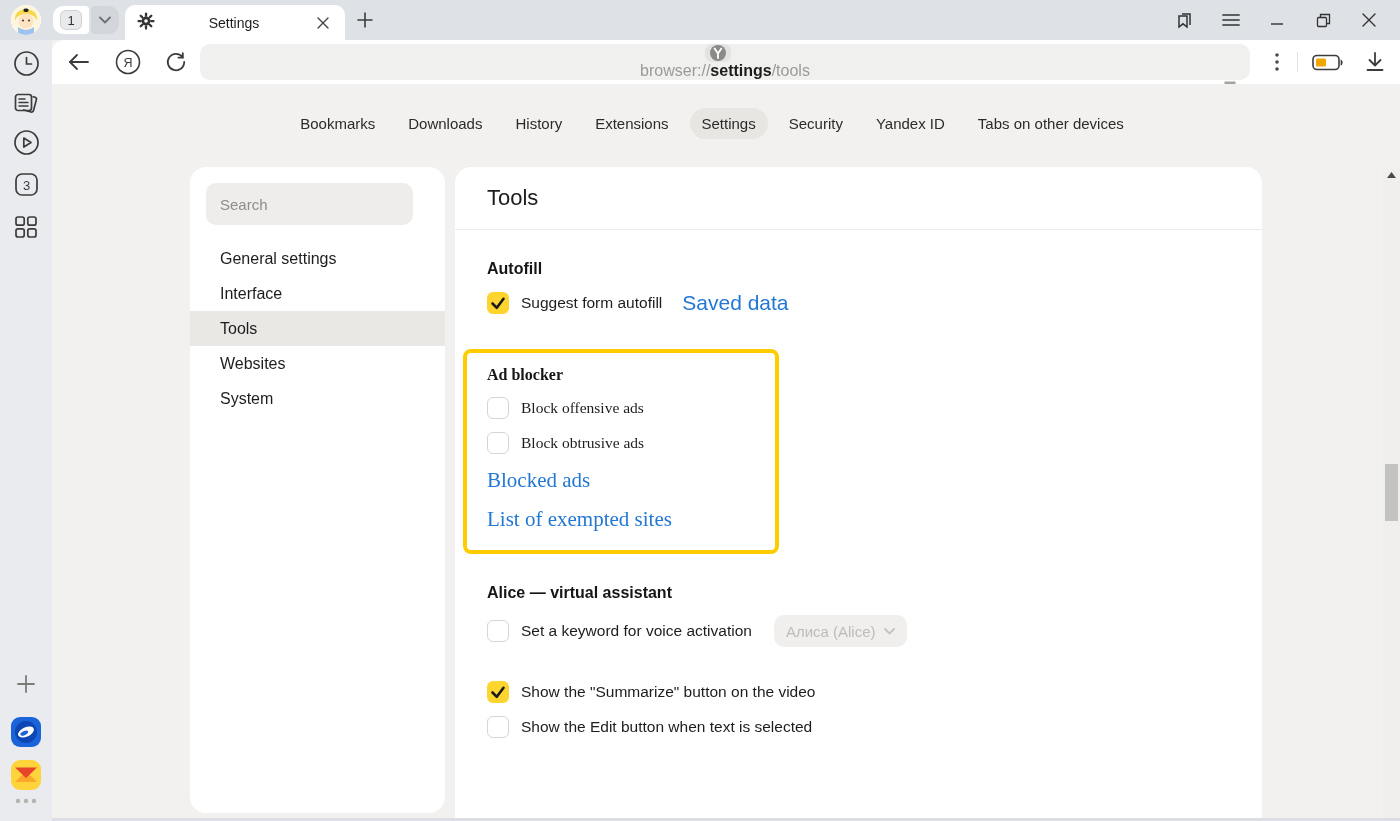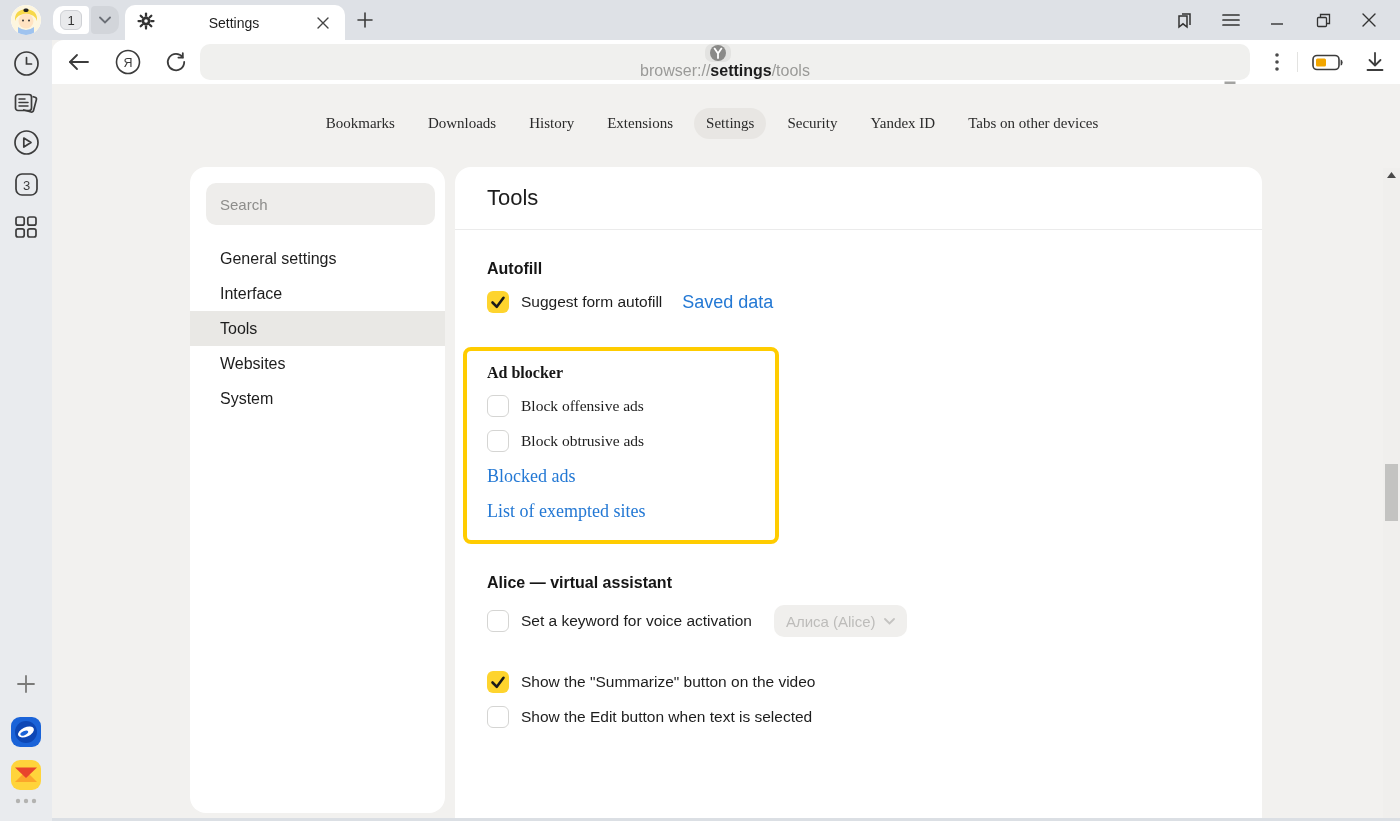--- a/index.html
+++ b/index.html
@@ -30,43 +30,43 @@
   .tb-sep { position:absolute; left:1245px; top:12px; width:1px; height:20px; background:#e3e3e1; }
 
   
   .vside { position:absolute; left:0; top:40px; width:52px; height:781px; background:#e9ebee; }
   .vic { position:absolute; left:0; width:52px; display:flex; align-items:center; justify-content:center; }
 
   
   .page { position:absolute; left:52px; top:84px; width:1348px; height:734px; background:#f2f1ef; }
   .bottom-edge { position:absolute; left:52px; bottom:0; width:1348px; height:3px; background:#dbdfe4; }
 
-  .navrow { position:absolute; left:0; top:24px; width:1320px; display:flex; justify-content:center; gap:9px;font-family:Liberation Serif, serif; }
+  .navrow { position:absolute; left:0; top:24px; width:1320px; display:flex; justify-content:center; gap:9px; }
   .navitem { font-size:15px; color:#2b2b2b; padding:7px 12px; border-radius:17px; white-space:nowrap; }
   .navitem.sel { background:#e8e6e3; }
 
   .card { background:#fff; border-radius:16px; position:absolute; }
   .menu-card { left:138px; top:83px; width:255px; height:646px; }
   .main-card { left:403px; top:83px; width:807px; height:651px; border-radius:16px 16px 0 0; }
 
-  .search-input { display:block; width:229px; height:42px; margin:16px; background:#eeedeb; border:none; border-radius:10px; padding:0 14px; font-size:15px; font-family:"Liberation Sans",sans-serif; color:#333; outline:none; }
+  .search-input { display:block; width:207px; height:42px; margin:16px; background:#eeedeb; border:none; border-radius:10px; padding:0 14px; font-size:15px; font-family:"Liberation Sans",sans-serif; color:#333; outline:none; }
   .search-input::placeholder { color:#8d8d8b; }
   .menu-list { margin-top:14px; }
   .menu-item { height:35px; display:flex; align-items:center; padding-left:30px; font-size:16px; color:#1d1d1d; }
   .menu-item.sel { background:#e9e8e5; }
 
   .card-head { height:63px; display:flex; align-items:center; padding:0 32px; border-bottom:1px solid #ebebeb; font-size:22px; color:#1d1d1d; }
   .card-body { padding:0 32px; }
   .sec-head { font-size:16px; font-weight:bold; color:#161616; }
   .row { display:flex; align-items:center; gap:12px; margin-top:13px; font-size:15.5px; }
   .cb { width:22px; height:22px; border-radius:6px; flex:0 0 22px; background:#fff; border:1.5px solid #d5d5d3; }
   .cb.checked { background:#fed42e; border:none; }
   .cb svg { display:none; }
   .cb.checked svg { display:block; }
-  .lnk { color:#2378d4; font-size:18px; text-decoration:none; display:inline-block; }
+  .lnk { color:#2378d4; font-size:21px; text-decoration:none; display:inline-block; }
   .sec-autofill { margin-top:30px; }
   .hl-box { margin-top:34px; margin-left:-24px; width:316px; border:4px solid #ffcc00; border-radius:8px; padding:13px 14px 18px 20px;font-family:Liberation Serif, serif; }
   .hl-box .lnk { margin-top:14px; }
   .sec-alice { margin-top:30px; }
   .dd-pill { margin-left:10px; height:32px; display:inline-flex; align-items:center; gap:8px; background:#f0efed; border-radius:10px; padding:0 12px; font-size:15px; color:#bdbcba; }
   .sec-neural { margin-top:34px; }
 
   
   .scrollbar { position:absolute; right:0; top:84px; width:17px; height:734px; background:#f0efed; }
   .sb-thumb { position:absolute; left:2px; top:296px; width:13px; height:57px; background:#c3c3c1; }

